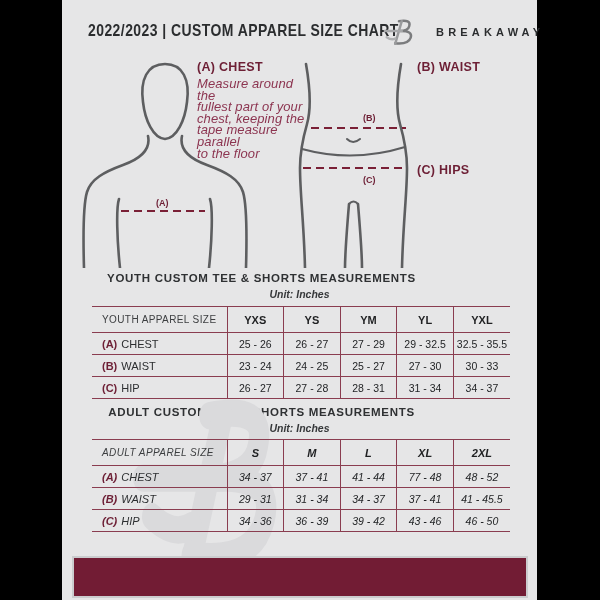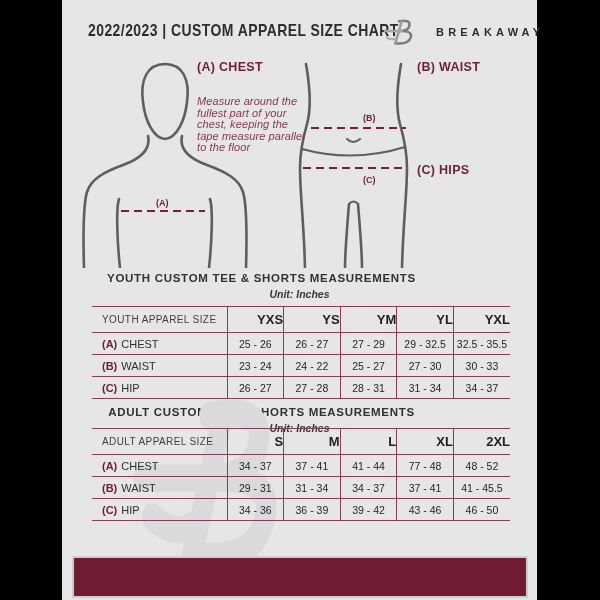--- a/index.html
+++ b/index.html
@@ -11,21 +11,21 @@
   .hdr-title{position:absolute;left:26px;top:21px;font-size:15.5px;font-weight:bold;
     color:#2b2d2f;letter-spacing:.5px;transform:scale(.9,1.08);transform-origin:left top;
     white-space:nowrap;}
   .logo{position:absolute;left:320px;top:18px;width:32px;height:29px;}
   .brand{position:absolute;left:374px;top:26px;font-size:11px;font-weight:bold;
     color:#2b2d2f;letter-spacing:4.2px;white-space:nowrap;}
 
   
   .fig{position:absolute;}
   .guide-head{font-size:12.5px;font-weight:bold;color:#6d1f35;letter-spacing:.3px;}
-  .guide-text{margin-top:22px;font-size:11px;font-style:italic;color:#8c3450;
+  .guide-text{margin-top:4px;font-size:13px;font-style:italic;color:#8c3450;
     line-height:11.6px;white-space:pre-line;letter-spacing:.1px;}
   .col-a{position:absolute;left:135px;top:60px;width:115px;}
   .col-b{position:absolute;left:355px;top:60px;width:100px;}
   .col-c{position:absolute;left:355px;top:163px;width:100px;}
 
   
   .sec-title{position:absolute;left:0;width:399px;text-align:center;font-size:11.5px;
     font-weight:bold;color:#2f3133;letter-spacing:.7px;}
   .sec-unit{position:absolute;left:0;width:475px;text-align:center;font-size:10.5px;
     font-style:italic;font-weight:bold;color:#36383a;}
@@ -34,21 +34,21 @@
   table{border-collapse:collapse;table-layout:fixed;width:418px;position:absolute;left:30px;}
   col.c-label{width:135px;}
   col.c-val{width:56.6px;}
   th,td{padding:0;margin:0;}
   .t-line{border-top:1px solid #8a3d50;}
   tr.lastrow td{border-bottom:1px solid #8a3d50;}
   th{height:25px;font-weight:normal;}
   td{height:21px;}
   .size-label{text-align:left;padding-left:10px;font-size:10px;color:#3c3e40;
     letter-spacing:.4px;}
-  .size-cell{font-size:13px;font-weight:bold;color:#1f2022;text-align:right;
+  .size-cell{font-size:11px;font-weight:bold;color:#1f2022;text-align:center;
     border-left:1px solid #8a3d50;}
   .row-label{text-align:left;padding-left:10px;font-size:11px;color:#2c2e30;}
   .row-key{font-weight:bold;color:#6d1f35;margin-right:4px;}
   .val{font-size:10.5px;color:#232527;text-align:center;border-left:1px solid #8a3d50;}
   .tbl{z-index:2;}
 
   
   .watermark{position:absolute;left:68px;top:398px;width:150px;height:178px;z-index:1;}
   .footer-bar{position:absolute;left:10px;top:556px;width:452px;height:38px;
     background:#721c34;border:2px solid #cbccce;z-index:3;}
@@ -149,40 +149,40 @@
         <td class="t-line row-label"><span class="row-key">(A)</span><span>CHEST</span></td>
         <td class="t-line val">25 - 26</td>
         <td class="t-line val">26 - 27</td>
         <td class="t-line val">27 - 29</td>
         <td class="t-line val">29 - 32.5</td>
         <td class="t-line val">32.5 - 35.5</td>
       </tr>
       <tr>
         <td class="t-line row-label"><span class="row-key">(B)</span><span>WAIST</span></td>
         <td class="t-line val">23 - 24</td>
-        <td class="t-line val">24 - 22</td>
+        <td class="t-line val">24 - 25</td>
         <td class="t-line val">25 - 27</td>
         <td class="t-line val">27 - 30</td>
         <td class="t-line val">30 - 33</td>
       </tr>
       <tr class="lastrow">
         <td class="t-line row-label"><span class="row-key">(C)</span><span>HIP</span></td>
         <td class="t-line val">26 - 27</td>
         <td class="t-line val">27 - 28</td>
         <td class="t-line val">28 - 31</td>
         <td class="t-line val">31 - 34</td>
         <td class="t-line val">34 - 37</td>
       </tr>
     </tbody>
       </table>
 
     <div class="sec-title" style="top:406px;">ADULT CUSTOM TEE &amp; SHORTS MEASUREMENTS</div>
     <div class="sec-unit" style="top:422px;">Unit: Inches</div>
 
-    <table class="tbl" style="top:428px;">
+    <table class="tbl" style="top:439px;font-style:italic;">
       <colgroup>
           <col class="c-label">
           <col class="c-val">
           <col class="c-val">
           <col class="c-val">
           <col class="c-val">
           <col class="c-val">
         </colgroup>
       <tbody>
           <tr>

